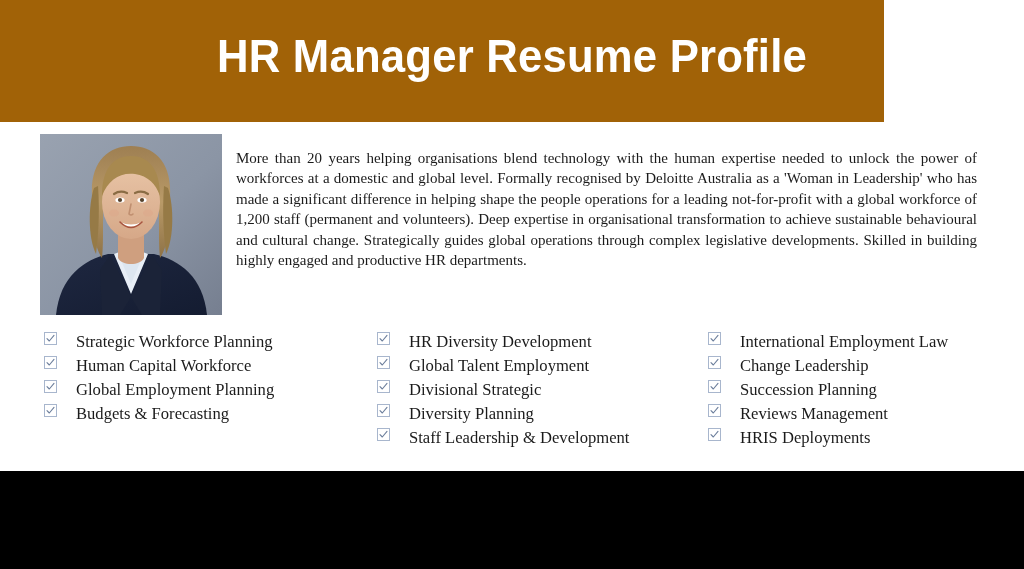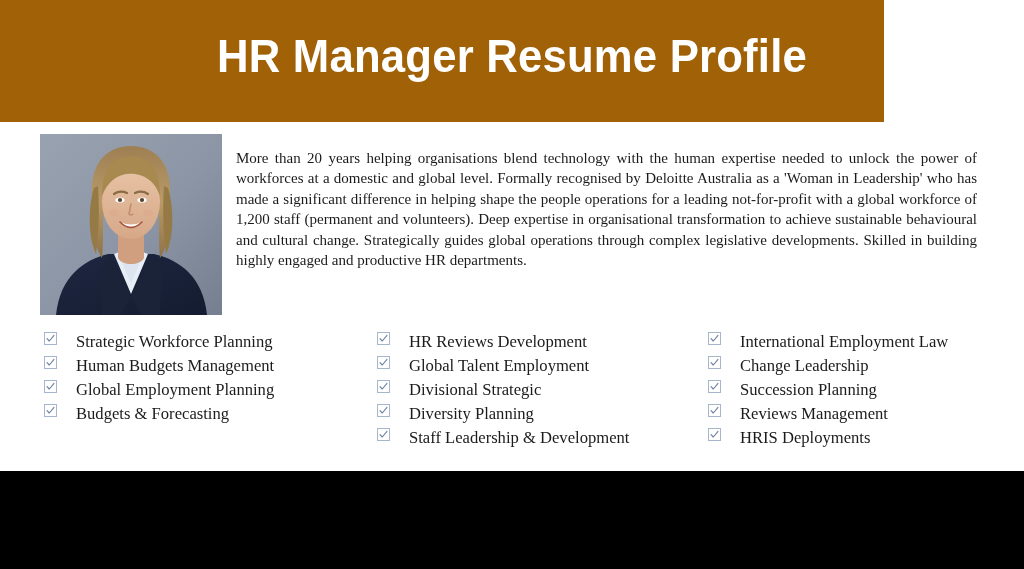--- a/index.html
+++ b/index.html
@@ -222,21 +222,21 @@
               </svg>
           </span>
           <span class="skill-label">Strategic Workforce Planning</span>
         </div>
         <div class="skill-row">
           <span class="cbox">
             <svg viewBox="0 0 9 9">
                 <path d="M1 4.6 L3.3 7 L8 1.3" stroke="#6d7f9c" stroke-width="1.1" fill="none" stroke-linecap="round" stroke-linejoin="round"></path>
               </svg>
           </span>
-          <span class="skill-label">Human Budgets Management</span>
+          <span class="skill-label">Human Capital Workforce</span>
         </div>
         <div class="skill-row">
           <span class="cbox">
             <svg viewBox="0 0 9 9">
                 <path d="M1 4.6 L3.3 7 L8 1.3" stroke="#6d7f9c" stroke-width="1.1" fill="none" stroke-linecap="round" stroke-linejoin="round"></path>
               </svg>
           </span>
           <span class="skill-label">Global Employment Planning</span>
         </div>
         <div class="skill-row">
@@ -249,21 +249,21 @@
         </div>
       </div>
 
       <div class="skill-col c1">
         <div class="skill-row">
           <span class="cbox">
             <svg viewBox="0 0 9 9">
                 <path d="M1 4.6 L3.3 7 L8 1.3" stroke="#6d7f9c" stroke-width="1.1" fill="none" stroke-linecap="round" stroke-linejoin="round"></path>
               </svg>
           </span>
-          <span class="skill-label">HR Reviews Development</span>
+          <span class="skill-label">HR Diversity Development</span>
         </div>
         <div class="skill-row">
           <span class="cbox">
             <svg viewBox="0 0 9 9">
                 <path d="M1 4.6 L3.3 7 L8 1.3" stroke="#6d7f9c" stroke-width="1.1" fill="none" stroke-linecap="round" stroke-linejoin="round"></path>
               </svg>
           </span>
           <span class="skill-label">Global Talent Employment</span>
         </div>
         <div class="skill-row">

